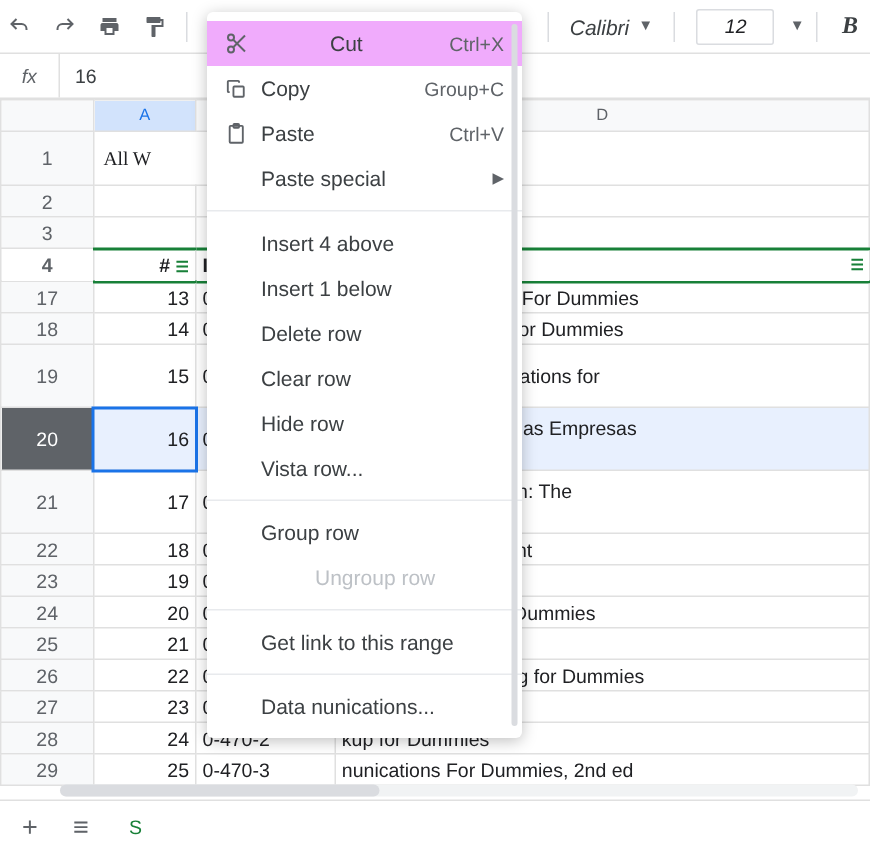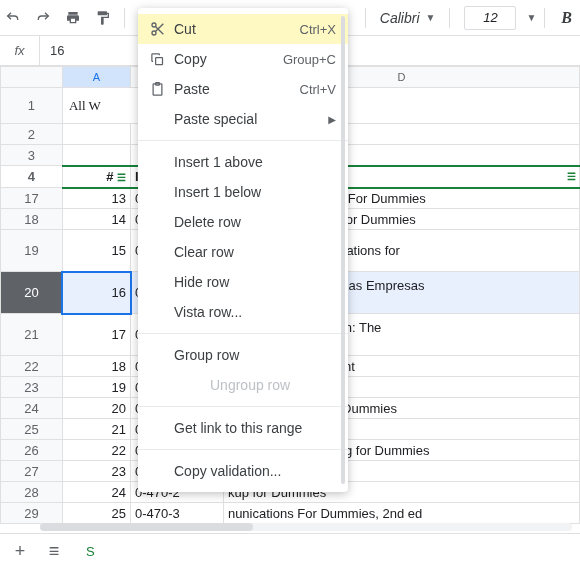--- a/index.html
+++ b/index.html
@@ -38,21 +38,21 @@
   .sel-row td { background: #e8f0fe; }
   .sel-cell { outline: 2px solid #1a73e8; outline-offset: -1px; }
   
   .filter-icon { display: inline-block; color: #188038; font-size: 10px; vertical-align: middle;}
   .hdr-row td { position: relative; }
   .filter-r { position: absolute; right: 3px; top: 4px; }
   .hdr-green { border-top: 2px solid #188038 !important; border-bottom: 2px solid #188038 !important; }
   
   .ctx { position: absolute; top: 8px; left: 138px; width: 210px; background: #fff; border-radius: 4px; box-shadow: 0 2px 10px rgba(0,0,0,0.25); padding: 6px 0; z-index: 10; }
   .ctx-item { display: flex; align-items: center; height: 30px; padding: 0 12px; font-size: 14px; color: #3c4043; }
-  .ctx-item.hover { background: #fef9c3; }
+  .ctx-item.hover { background: #f0abfc; gap: 46px; }
   .ctx-item.disabled { color: #bdc1c6; padding-left: 48px; }
   .ctx-ico { width: 24px; display: flex; align-items: center; color: #5f6368; }
   .ctx-label { flex: 1; }
   .ctx-short { color: #5f6368; font-size: 13px; }
   .ctx-arrow { color: #5f6368; font-size: 10px; }
   .ctx-sep { height: 1px; background: #e8eaed; margin: 6px 0; }
   .scroll-ind { position: absolute; right: 3px; top: 8px; bottom: 8px; width: 4px; background: #dadce0; border-radius: 2px; }
   
   .tabs { position: absolute; bottom: 0; left: 0; right: 0; height: 36px; border-top: 1px solid #e0e0e0; display: flex; align-items: center; padding: 0 8px; gap: 10px; background: #fff;}
   .tab-btn { color: #5f6368; font-size: 18px; width: 24px; text-align:center;}
@@ -265,21 +265,21 @@
     <span class="ctx-short">Ctrl+V</span>
   </div>
   <div class="ctx-item">
     <span class="ctx-ico"></span>
     <span class="ctx-label">Paste special</span>
     <span class="ctx-arrow">▶</span>
   </div>
   <div class="ctx-sep"></div>
   <div class="ctx-item">
       <span class="ctx-ico"></span>
-      <span class="ctx-label">Insert 1 above</span>
+      <span class="ctx-label">Insert 4 above</span>
     </div>
   <div class="ctx-item">
       <span class="ctx-ico"></span>
       <span class="ctx-label">Insert 1 below</span>
     </div>
   <div class="ctx-item">
       <span class="ctx-ico"></span>
       <span class="ctx-label">Delete row</span>
     </div>
   <div class="ctx-item">
@@ -304,21 +304,21 @@
       <span class="ctx-label">Ungroup row</span>
     </div>
   <div class="ctx-sep"></div>
   <div class="ctx-item">
       <span class="ctx-ico"></span>
       <span class="ctx-label">Get link to this range</span>
     </div>
   <div class="ctx-sep"></div>
   <div class="ctx-item">
       <span class="ctx-ico"></span>
-      <span class="ctx-label">Copy validation...</span>
+      <span class="ctx-label">Data nunications...</span>
     </div>
 </div>
 
 <div class="hscroll">
   <div class="hscroll-track">
       <div class="hscroll-thumb"></div>
     </div>
 </div>
 
 <div class="tabs">

